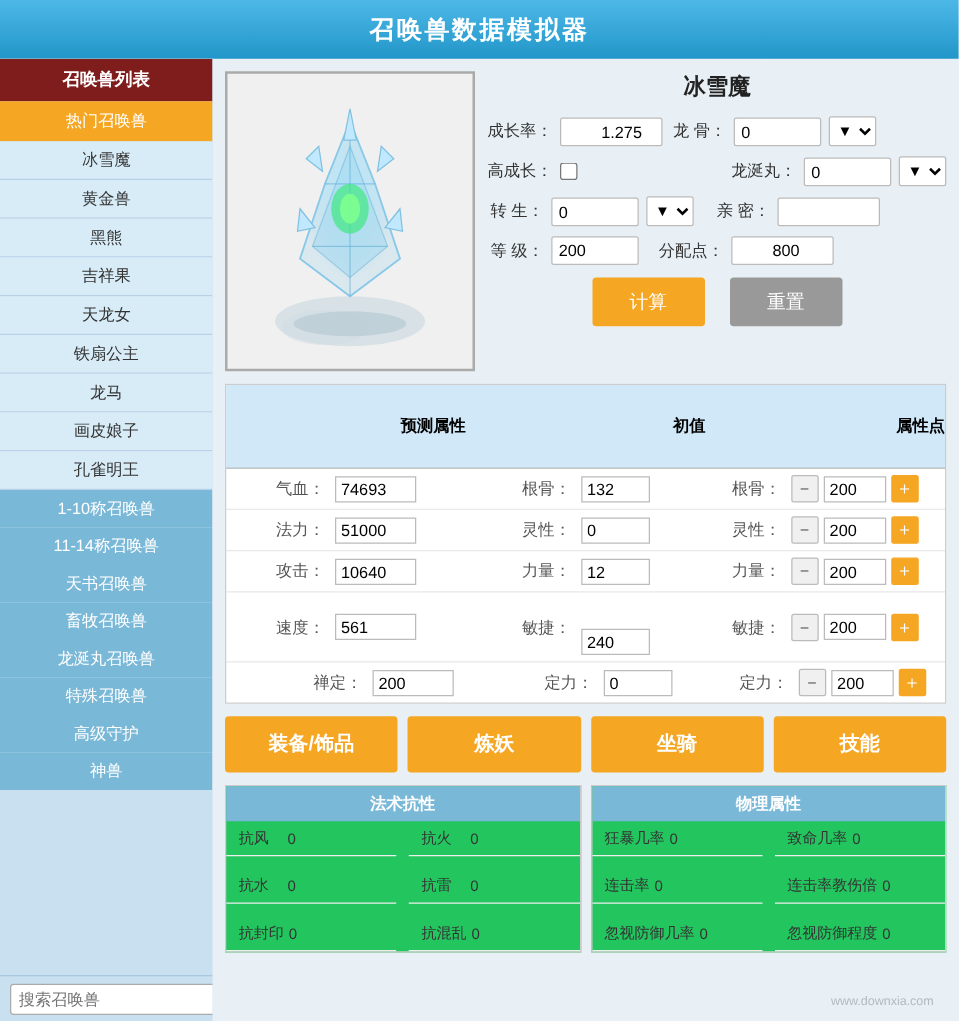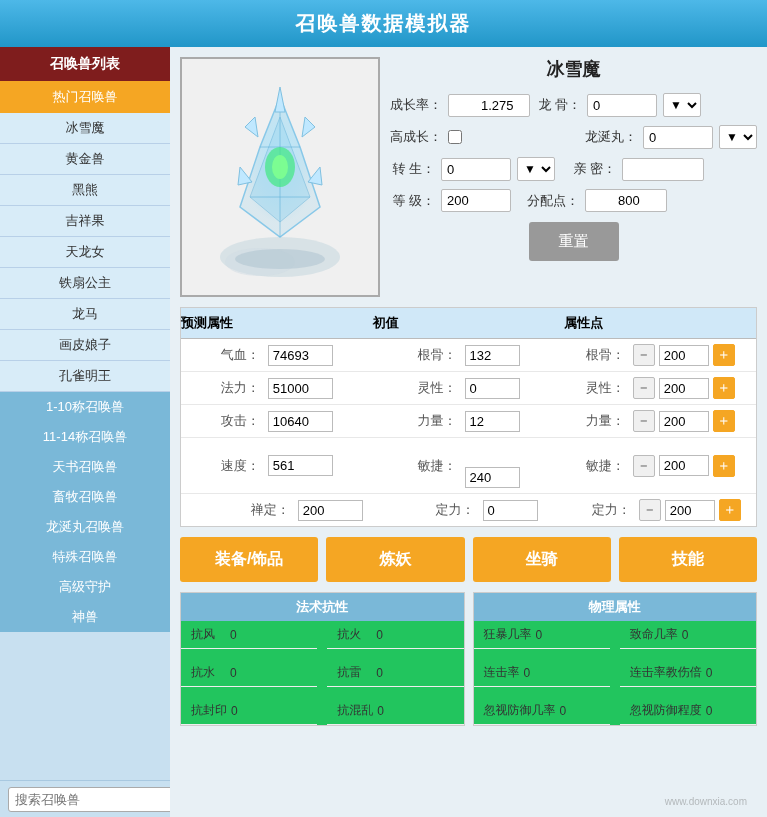--- a/index.html
+++ b/index.html
@@ -191,21 +191,21 @@
       margin-bottom: 10px;
     }
     .attr-table-header {
       display: flex;
       background: #d0e8f8;
       text-align: center;
       font-weight: bold;
       font-size: 13px;
       border-bottom: 1px solid #bbb;
     }
-    .attr-col { flex: 1; padding: 6px 0; text-align: left; }
+    .attr-col { flex: 1; padding: 24px 0; text-align: right; }
     .attr-row {
       display: flex;
       align-items: center;
       border-bottom: 1px solid #e8e8e8;
       padding: 5px 0;
     }
     .attr-row:last-child { border-bottom: none; margin-left: 36px; }
     .attr-cell {
       flex: 1;
       display: flex;
@@ -412,20 +412,21 @@
         </div>
 
         <div class="stat-row">
           <span class="stat-label">等 级：</span>
           <input class="stat-input stat-input-med" type="text" value="200" style="">
           <span style="margin-left:10px;" class="stat-label">分配点：</span>
           <input class="stat-input stat-input-wide" type="text" value="800" style="">
         </div>
 
         <div class="btn-row">
+          <button class="btn-calc">计算</button>
           <button class="btn-reset">重置</button>
         </div>
       </div>
     </div>
 
     <div class="attr-table-section">
       <div class="attr-table-header">
         <div class="attr-col">预测属性</div>
         <div class="attr-col">初值</div>
         <div class="attr-col">属性点</div>

